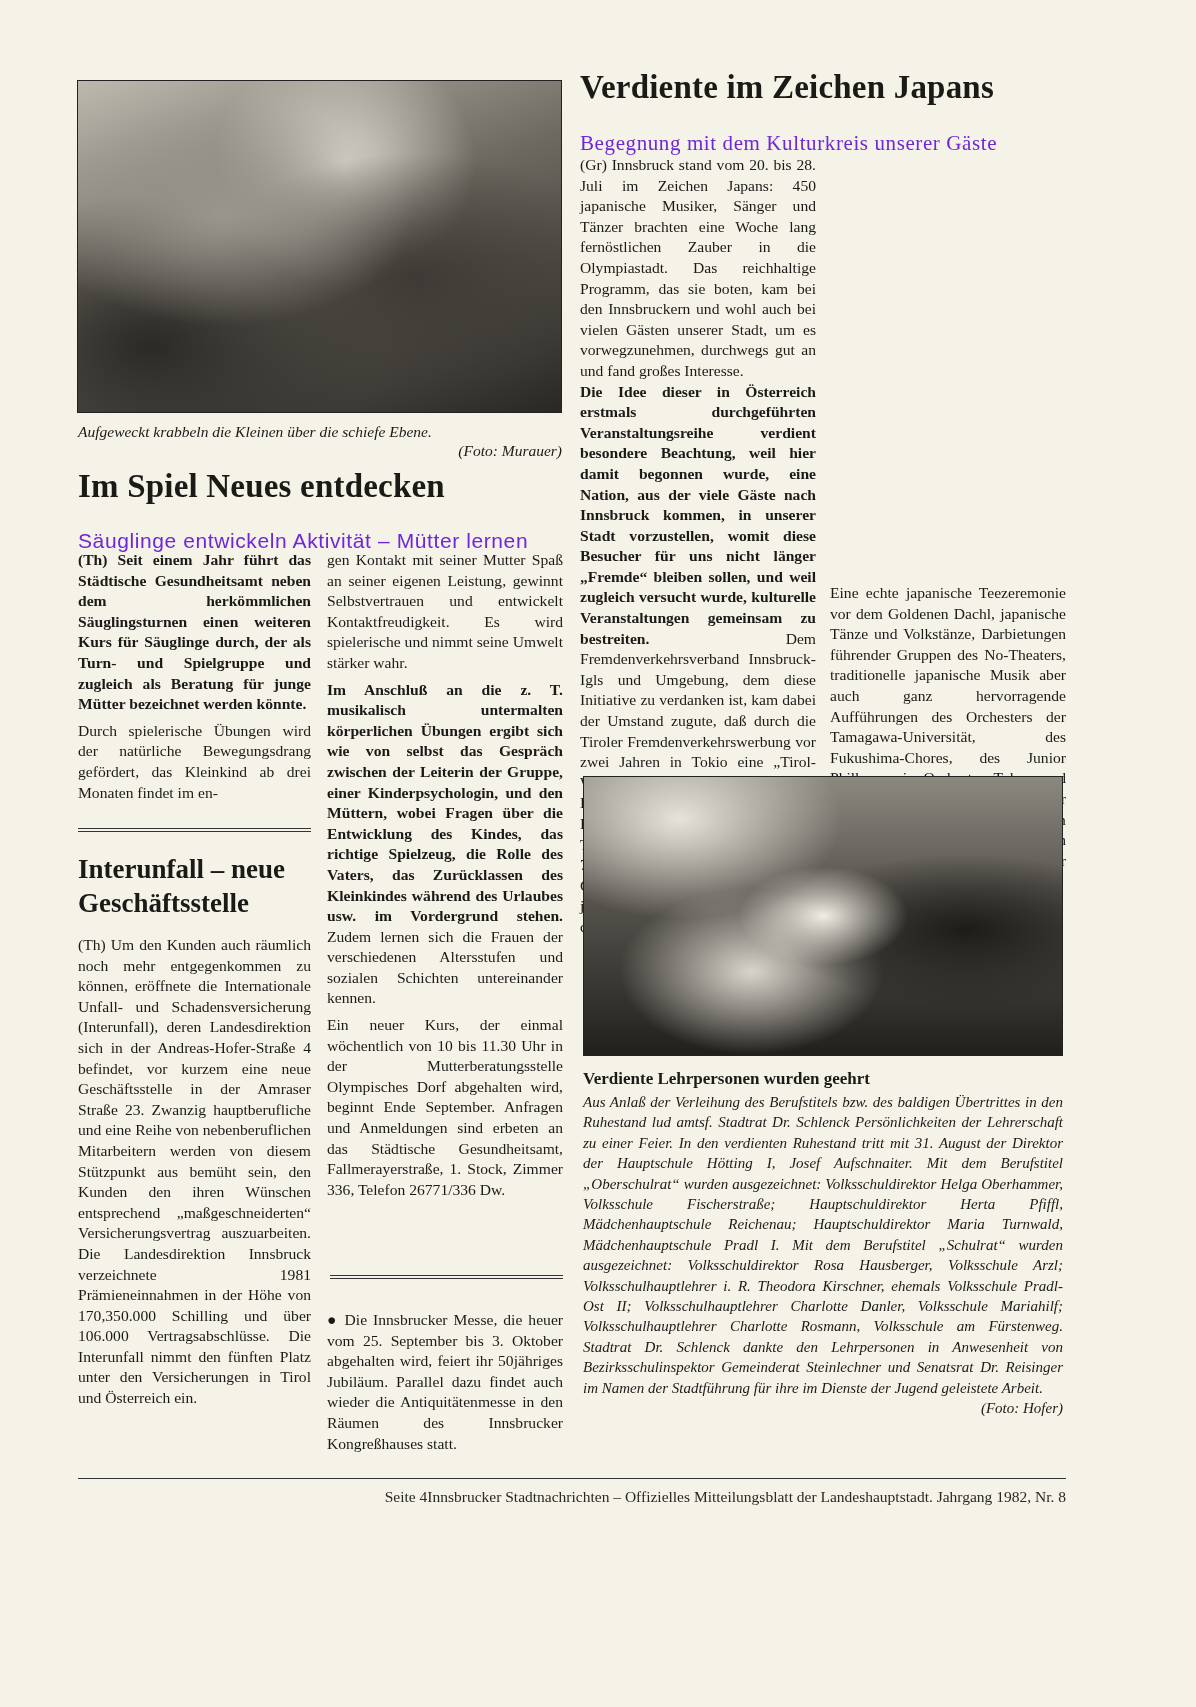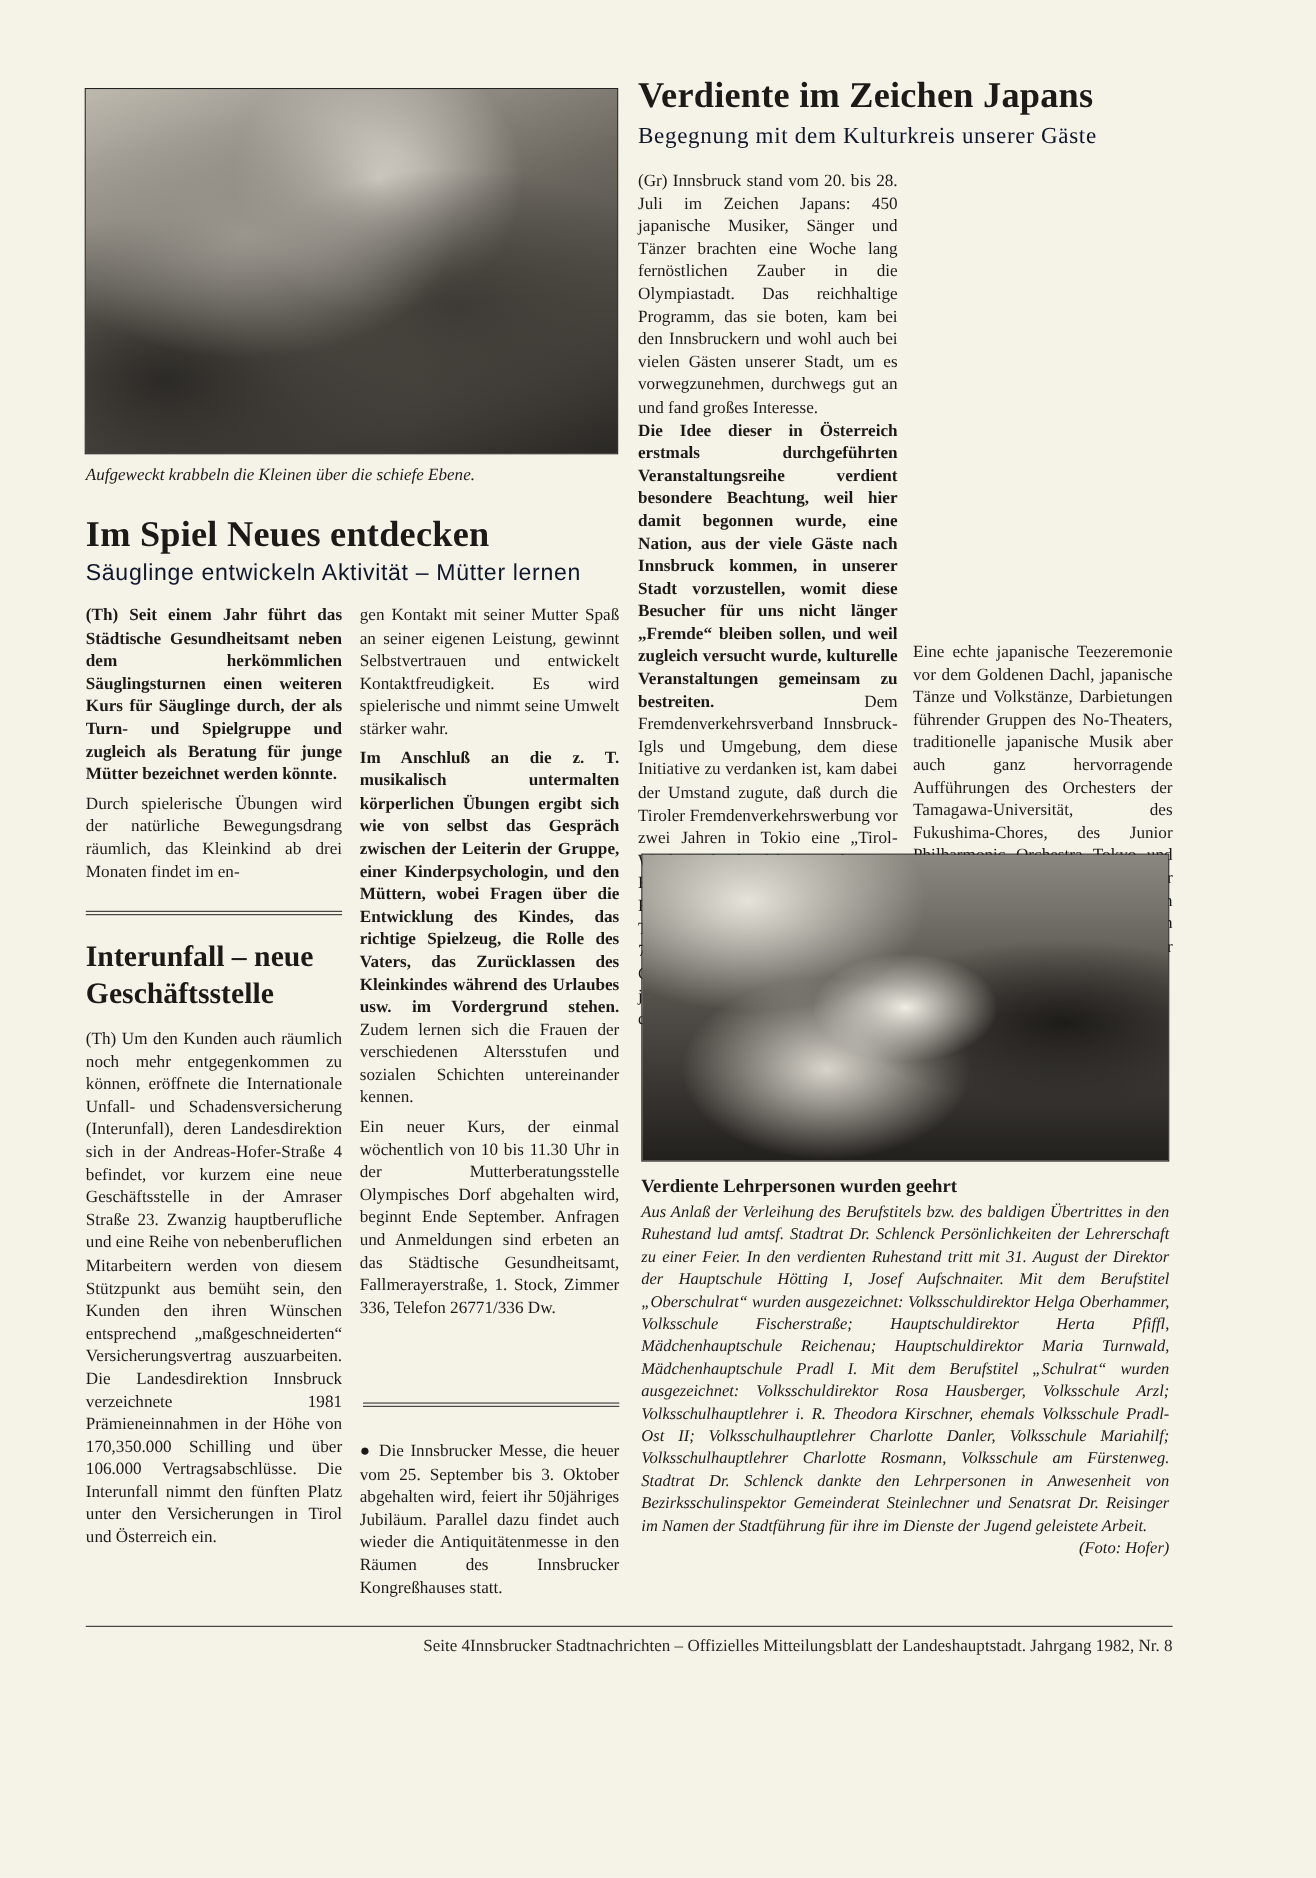--- a/index.html
+++ b/index.html
@@ -36,21 +36,22 @@
   }
   .caption-it {
     font-style: italic; font-size: 15.5px; line-height: 19px;
   }
   .headline {
     font-weight: bold; font-size: 33px; line-height: 38px; letter-spacing: 0.2px;
   }
   .subhead {
     font-size: 21px; line-height: 26px; letter-spacing: 0.6px;
     font-family: "Liberation Sans", "DejaVu Sans", sans-serif; font-weight: normal;
-    color: #0f172a;
+    color: #6d28d9;
+    margin-top: 20px;
   }
   .subhead.serif { font-family: "Liberation Serif", serif; }
   .col {
     font-size: 15.6px; line-height: 20.6px; text-align: justify;
     hyphens: manual;
   }
   .col p { margin: 0 0 6px 0; }
   .bold { font-weight: bold; }
   .rule-double {
     border-top: 1.5px solid #333; border-bottom: 1.5px solid #333; height: 2px;
@@ -64,28 +65,29 @@
 </style>
 </head>
 <body>
 
 <div class="abs photo" style="left:77px; top:80px; width:485px; height:333px;">
   <span class="photo-label">Mothers and infants on a sloped mat</span>
 </div>
 
 <div class="abs caption-it" style="left:78px; top:422px; width:484px;">
   <div>Aufgeweckt krabbeln die Kleinen über die schiefe Ebene.</div>
+  <div style="text-align:right;">(Foto: Murauer)</div>
 </div>
 
 <div class="abs headline" style="left:78px; top:467px; width:490px;">Im Spiel Neues entdecken</div>
 <div class="abs subhead" style="left:78px; top:508px; width:500px; font-size:21px;">Säuglinge entwickeln Aktivität – Mütter lernen</div>
 
 <div class="abs col" style="left:78px; top:550px; width:233px;">
   <p class="bold">(Th) Seit einem Jahr führt das Städtische Gesundheitsamt neben dem herkömmlichen Säuglingsturnen einen weiteren Kurs für Säuglinge durch, der als Turn- und Spielgruppe und zugleich als Beratung für junge Mütter bezeichnet werden könnte.</p>
-  <p>Durch spielerische Übungen wird der natürliche Bewegungsdrang räumlich, das Kleinkind ab drei Monaten findet im en-</p>
+  <p>Durch spielerische Übungen wird der natürliche Bewegungsdrang gefördert, das Kleinkind ab drei Monaten findet im en-</p>
 </div>
 
 <div class="abs rule-double" style="left:78px; top:828px; width:233px;"></div>
 
 <div class="abs headline2" style="left:78px; top:852px; width:240px;">Interunfall – neue Geschäftsstelle</div>
 
 <div class="abs col" style="left:78px; top:935px; width:233px;">
   <p>(Th) Um den Kunden auch räumlich noch mehr entgegenkommen zu können, eröffnete die Internationale Unfall- und Schadensversicherung (Interunfall), deren Landesdirektion sich in der Andreas-Hofer-Straße 4 befindet, vor kurzem eine neue Geschäftsstelle in der Amraser Straße 23. Zwanzig hauptberufliche und eine Reihe von nebenberuflichen Mitarbeitern werden von diesem Stützpunkt aus bemüht sein, den Kunden den ihren Wünschen entsprechend „maßgeschneiderten“ Versicherungsvertrag auszuarbeiten. Die Landesdirektion Innsbruck verzeichnete 1981 Prämieneinnahmen in der Höhe von 170,350.000 Schilling und über 106.000 Vertragsabschlüsse. Die Interunfall nimmt den fünften Platz unter den Versicherungen in Tirol und Österreich ein.</p>
 </div>
 

